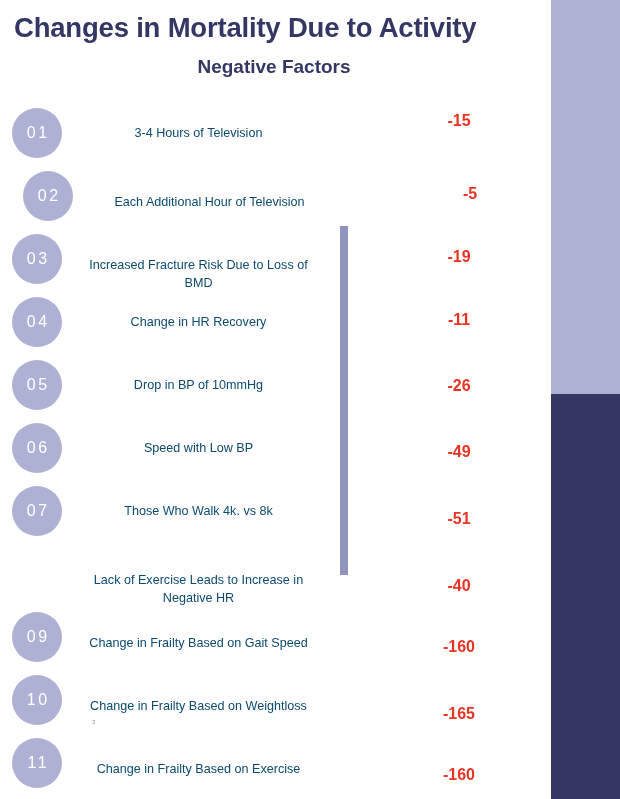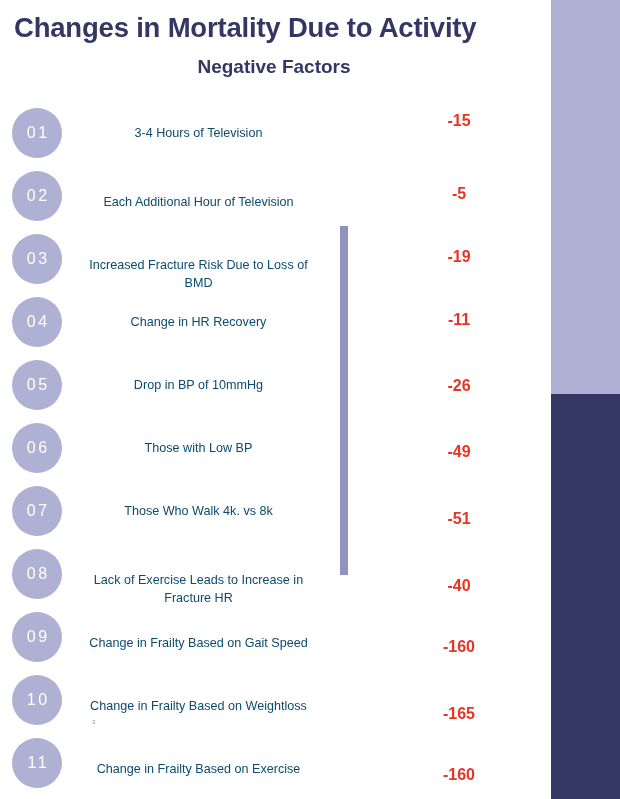--- a/index.html
+++ b/index.html
@@ -142,21 +142,21 @@
   <div id="title">Changes in Mortality Due to Activity</div>
 
   <div id="accent-bar"></div>
 
   <div id="rows">
       <div class="row" style="top: 102px;">
         <div class="badge">01</div>
         <div class="label one-line">3-4 Hours of Television</div>
         <div class="value" style="top: 10px;">-15</div>
       </div>
-      <div class="row" style="top: 165px;">
+      <div class="row" style="top: 165px; margin-left: 11px;">
         <div class="badge">02</div>
         <div class="label two-line">Each Additional Hour of Television</div>
         <div class="value" style="top: 20px;">-5</div>
       </div>
       <div class="row" style="top: 228px;">
         <div class="badge">03</div>
         <div class="label two-line">Increased Fracture Risk Due to Loss of BMD</div>
         <div class="value" style="top: 20px;">-19</div>
       </div>
       <div class="row" style="top: 291px;">
@@ -164,31 +164,30 @@
         <div class="label one-line">Change in HR Recovery</div>
         <div class="value" style="top: 20px;">-11</div>
       </div>
       <div class="row" style="top: 354px;">
         <div class="badge">05</div>
         <div class="label one-line">Drop in BP of 10mmHg</div>
         <div class="value" style="top: 23px;">-26</div>
       </div>
       <div class="row" style="top: 417px;">
         <div class="badge">06</div>
-        <div class="label one-line">Those with Low BP</div>
+        <div class="label one-line">Speed with Low BP</div>
         <div class="value" style="top: 26px;">-49</div>
       </div>
       <div class="row" style="top: 480px;">
         <div class="badge">07</div>
         <div class="label one-line">Those Who Walk 4k. vs 8k</div>
         <div class="value" style="top: 30px;">-51</div>
       </div>
       <div class="row" style="top: 543px;">
-        <div class="badge">08</div>
-        <div class="label two-line">Lack of Exercise Leads to Increase in Fracture HR</div>
+        <div class="label two-line">Lack of Exercise Leads to Increase in Negative HR</div>
         <div class="value" style="top: 34px;">-40</div>
       </div>
       <div class="row" style="top: 606px;">
         <div class="badge">09</div>
         <div class="label two-line">Change in Frailty Based on Gait Speed</div>
         <div class="value" style="top: 32px;">-160</div>
       </div>
       <div class="row" style="top: 669px;">
         <div class="badge">10</div>
         <div class="label two-line">Change in Frailty Based on Weightloss</div>

